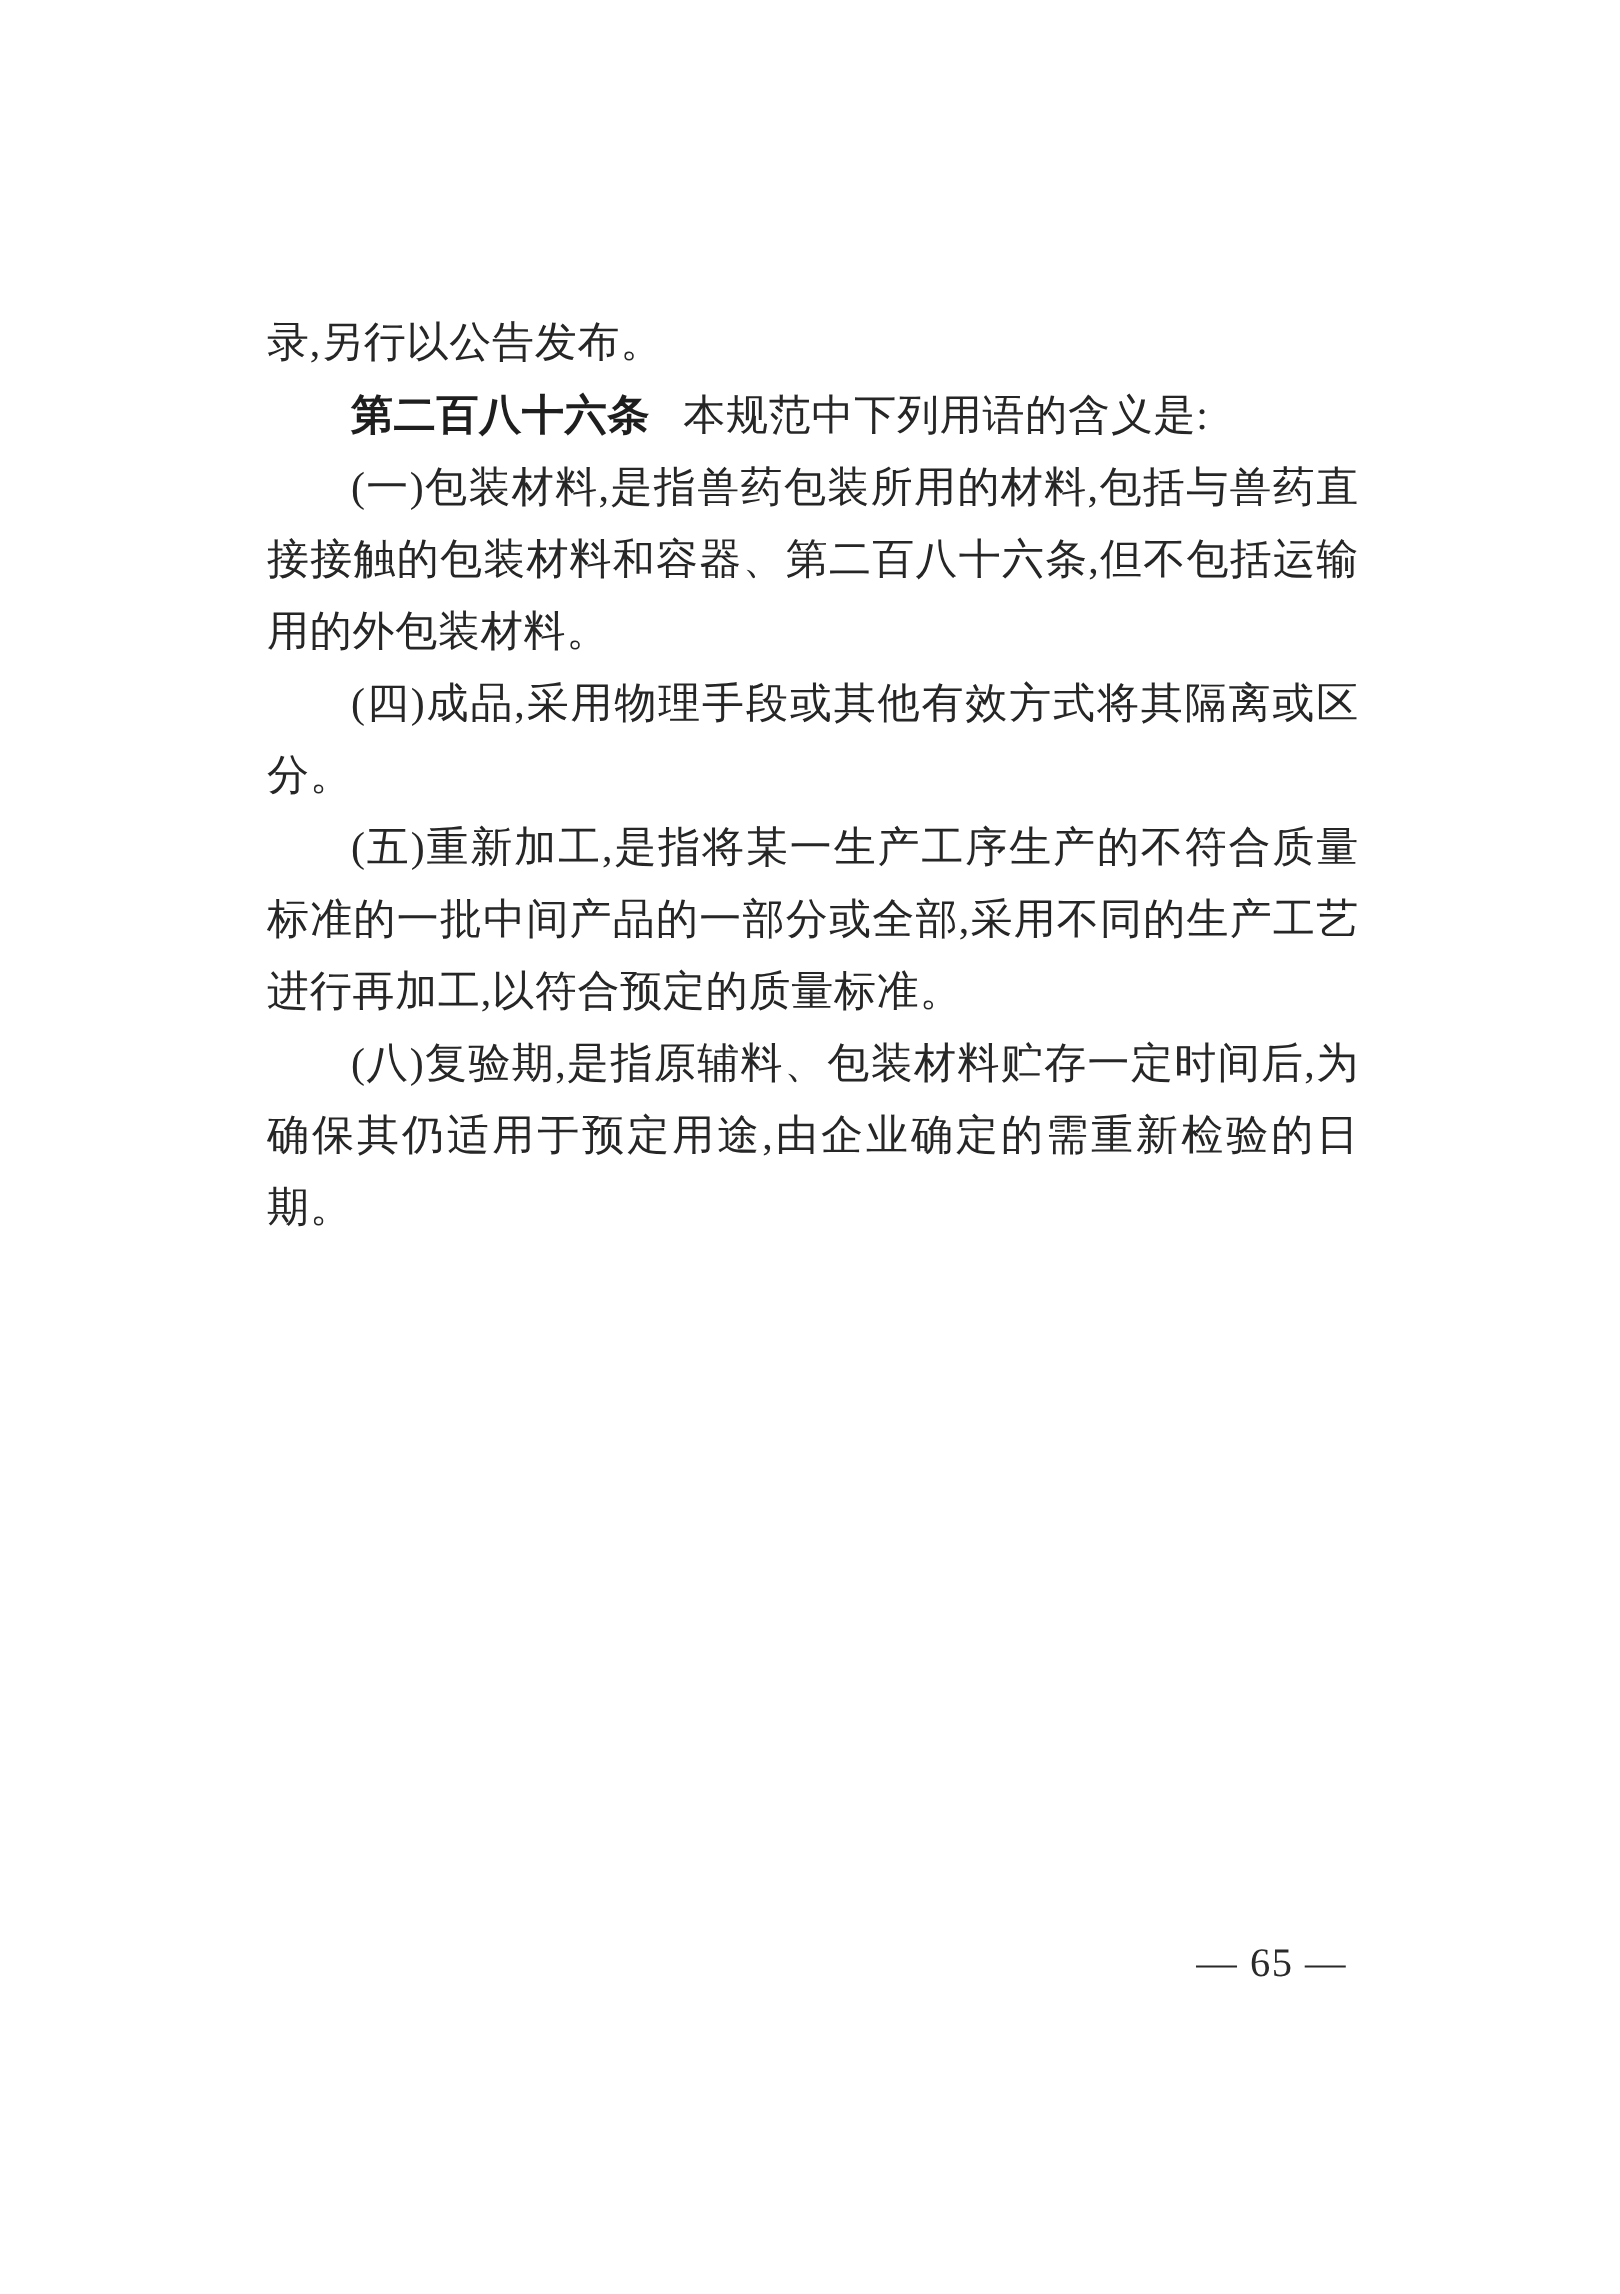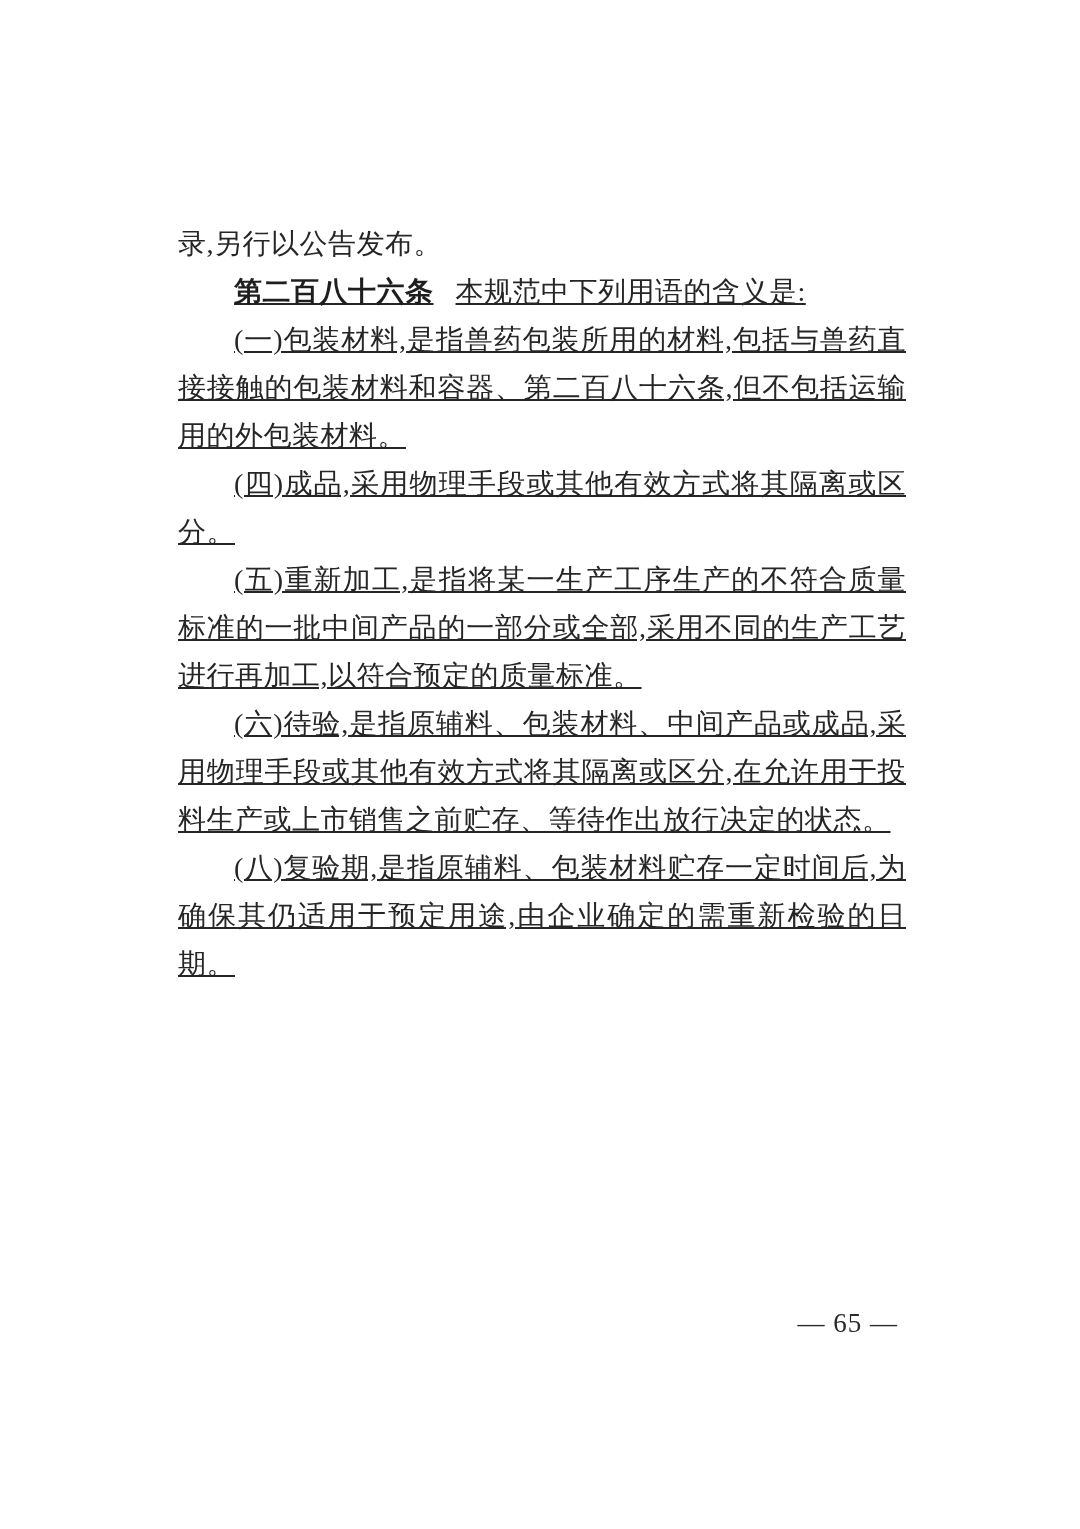--- a/index.html
+++ b/index.html
@@ -12,41 +12,39 @@
     background: #ffffff;
     position: relative;
     font-family: "Liberation Serif", "DejaVu Serif", serif;
     color: #262626;
     overflow: hidden;
   }
   .page {
     position: absolute;
     inset: 0;
     background: #ffffff;
-    margin-top: 15px;
   }
   .content {
     position: absolute;
     left: 178px;
     top: 205px;
     width: 728px;
   }
   .para {
     margin: 0;
     font-size: 28px;
     line-height: 48px;
     letter-spacing: 0.5px;
     text-align: justify;
     text-justify: inter-character;
     text-align-last: left;
     word-break: break-all;
   }
   .para.indent {
     text-indent: 56px;
-    text-decoration: underline;
   }
   .article-number {
     font-weight: 700;
     font-family: "Liberation Sans", "DejaVu Sans", sans-serif;
     margin-right: 22px;
     color: #1e1e1e;
   }
   .page-number {
     position: absolute;
     top: 1291px;
@@ -69,21 +67,20 @@
     <p class="para indent"><span class="article-number">第二百八十六条</span><span>本规范中下列用语的含义是:</span></p>
 
     <p class="para indent">(一)包装材料,是指兽药包装所用的材料,包括与兽药直接接触的包装材料和容器、第二百八十六条,但不包括运输用的外包装材料。</p>
 
 
 
     <p class="para indent">(四)成品,采用物理手段或其他有效方式将其隔离或区分。</p>
 
     <p class="para indent">(五)重新加工,是指将某一生产工序生产的不符合质量标准的一批中间产品的一部分或全部,采用不同的生产工艺进行再加工,以符合预定的质量标准。</p>
 
-    <p class="para indent">(六)待验,是指原辅料、包装材料、中间产品或成品,采用物理手段或其他有效方式将其隔离或区分,在允许用于投料生产或上市销售之前贮存、等待作出放行决定的状态。</p>
 
 
     <p class="para indent">(八)复验期,是指原辅料、包装材料贮存一定时间后,为确保其仍适用于预定用途,由企业确定的需重新检验的日期。</p>
 
   </div>
 
   <div class="page-number">— 65 —</div>
 </div>
 
 </body></html>

